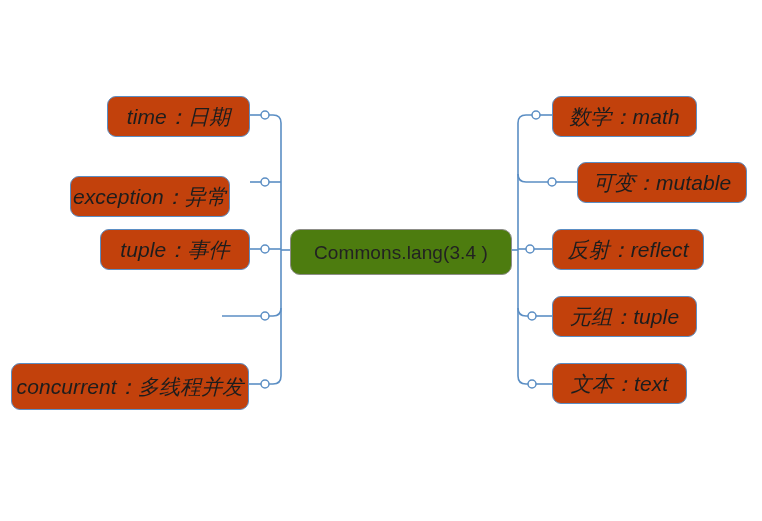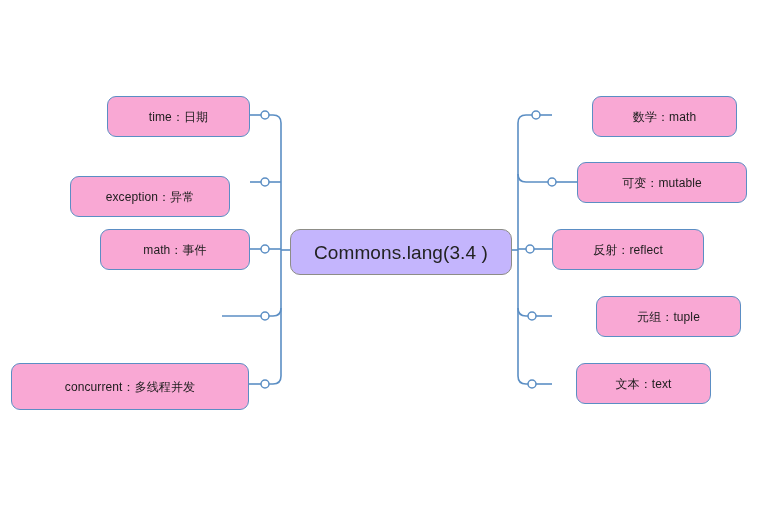--- a/index.html
+++ b/index.html
@@ -32,27 +32,28 @@
   .node {
     position: absolute;
     box-sizing: border-box;
     display: flex;
     align-items: center;
     justify-content: center;
     border-radius: 9px;
     white-space: nowrap;
   }
   .node.branch {
-    background: #f9a8d4;
+    background: #c2410c;
     border: 1.4px solid #5b8ec4;
     color: #1d1d1d;
-    font-size: 12px;
+    font-size: 21px;
+    font-style: italic;
   }
   .node.root {
-    background: #c4b5fd;
+    background: #4d7c0f;
     border: 1.5px solid #8d8d87;
     color: #222222;
     font-size: 19px;
     border-radius: 10px;
   }
   .node-label {
     line-height: 1;
     letter-spacing: 0.1px;
   }
 </style>
@@ -125,41 +126,41 @@
 
   <div class="node branch" style="left:107px; top:96px; width:143px; height:41px;">
     <span class="node-label">time：日期</span>
   </div>
 
   <div class="node branch" style="left:70px; top:176px; width:160px; height:41px;">
     <span class="node-label">exception：异常</span>
   </div>
 
   <div class="node branch" style="left:100px; top:229px; width:150px; height:41px;">
-    <span class="node-label">math：事件</span>
+    <span class="node-label">tuple：事件</span>
   </div>
 
 
   <div class="node branch" style="left:11px; top:363px; width:238px; height:47px;">
     <span class="node-label">concurrent：多线程并发</span>
   </div>
 
-  <div class="node branch" style="left:552px; top:96px; width:145px; height:41px;margin-left:40px;">
+  <div class="node branch" style="left:552px; top:96px; width:145px; height:41px;">
     <span class="node-label">数学：math</span>
   </div>
 
   <div class="node branch" style="left:577px; top:162px; width:170px; height:41px;">
     <span class="node-label">可变：mutable</span>
   </div>
 
   <div class="node branch" style="left:552px; top:229px; width:152px; height:41px;text-align:right;">
     <span class="node-label">反射：reflect</span>
   </div>
 
-  <div class="node branch" style="left:552px; top:296px; width:145px; height:41px;margin-left:44px;">
+  <div class="node branch" style="left:552px; top:296px; width:145px; height:41px;">
     <span class="node-label">元组：tuple</span>
   </div>
 
-  <div class="node branch" style="left:552px; top:363px; width:135px; height:41px;margin-left:24px;">
+  <div class="node branch" style="left:552px; top:363px; width:135px; height:41px;">
     <span class="node-label">文本：text</span>
   </div>
 
 </div>
 
 </body></html>

